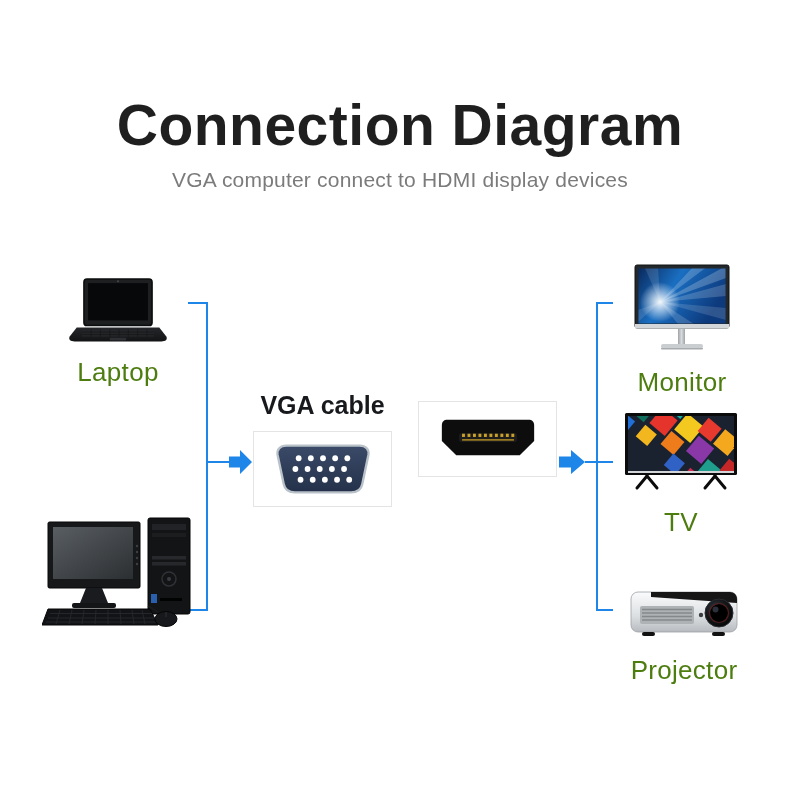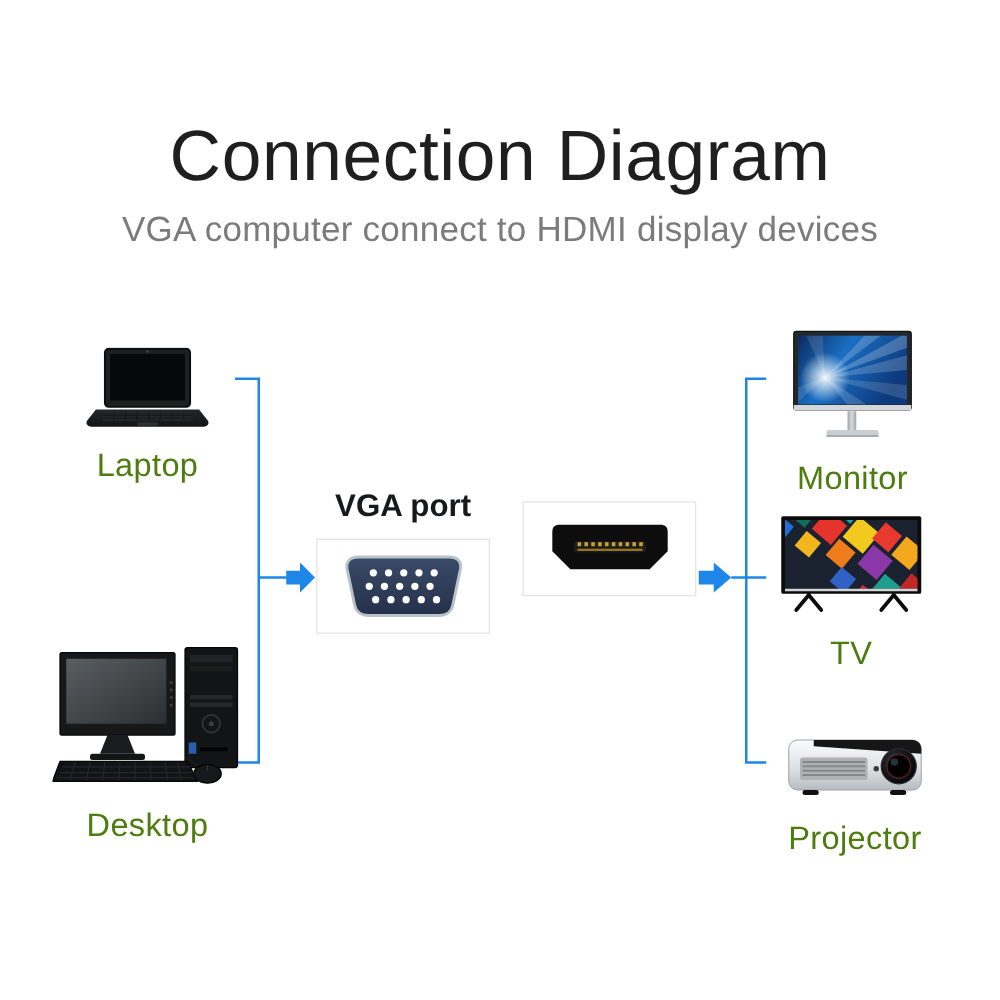--- a/index.html
+++ b/index.html
@@ -8,28 +8,28 @@
   .page {
     position: relative;
     width: 800px;
     height: 800px;
     background: #ffffff;
     overflow: hidden;
   }
   .header { position: absolute; top: 96px; left: 0; width: 800px; text-align: center; }
   .title {
     font-size: 57px;
-    font-weight: 400;
+    font-weight: 700;
     color: #1f1f1f;
     letter-spacing: 0.5px;
     line-height: 1.05;
   }
   .subtitle {
     margin-top: 12px;
-    font-size: 28px;
+    font-size: 21px;
     font-weight: 400;
     color: #7b7b7b;
     letter-spacing: 0.2px;
   }
   .lines-svg { position: absolute; left: 0; top: 0; width: 800px; height: 800px; pointer-events: none; z-index: 1; }
   .device { position: absolute; display: flex; flex-direction: column; align-items: center; z-index: 2; }
   .device .caption { margin-top: 15px; font-size: 26px; color: #4d7c0f; letter-spacing: 0.3px; }
   .connector-block { position: absolute; width: 139px; text-align: center; z-index: 2; }
   .connector-title {
     font-size: 25px; font-weight: 700; color: #17191c;
@@ -145,25 +145,24 @@
           <line x1="66" y1="94" x2="66" y2="108"></line>
           <line x1="78" y1="94" x2="79" y2="108"></line>
         <line x1="90" y1="94" x2="92" y2="108"></line>
           <line x1="100" y1="94" x2="103" y2="108"></line>
       </g>
 
       <path d="M116,96 Q110,92 106,90" stroke="#1a1b1d" stroke-width="1.5" fill="none"></path>
       <ellipse cx="124" cy="103" rx="11" ry="7.5" fill="#17181b" stroke="#050505" stroke-width="1"></ellipse>
       <line x1="124" y1="96" x2="124" y2="101" stroke="#2e3134" stroke-width="1"></line>
     </svg>
-    <figcaption class="caption">Desktop</figcaption>
   </figure>
 
   <div class="connector-block blk-vga">
-    <span class="connector-title">VGA port</span>
+    <span class="connector-title">VGA cable</span>
     <div class="connector-box">
       <svg width="106" height="58" viewBox="0 0 110 62">
         <defs>
           <linearGradient id="vgabody" x1="0" y1="0" x2="0" y2="1">
             <stop offset="0" stop-color="#3a4a68"></stop>
               <stop offset="1" stop-color="#25314a"></stop>
           </linearGradient>
         </defs>
         <path d="M16,6 L94,6 C101,6 104.5,10 103.5,16 L97,47 C95.8,53 91,56 85,56 L25,56 C19,56 14.2,53 13,47 L6.5,16 C5.5,10 9,6 16,6 Z" fill="url(#vgabody)" stroke="#b9c1c9" stroke-width="2.5"></path>
         <g fill="#ffffff">

